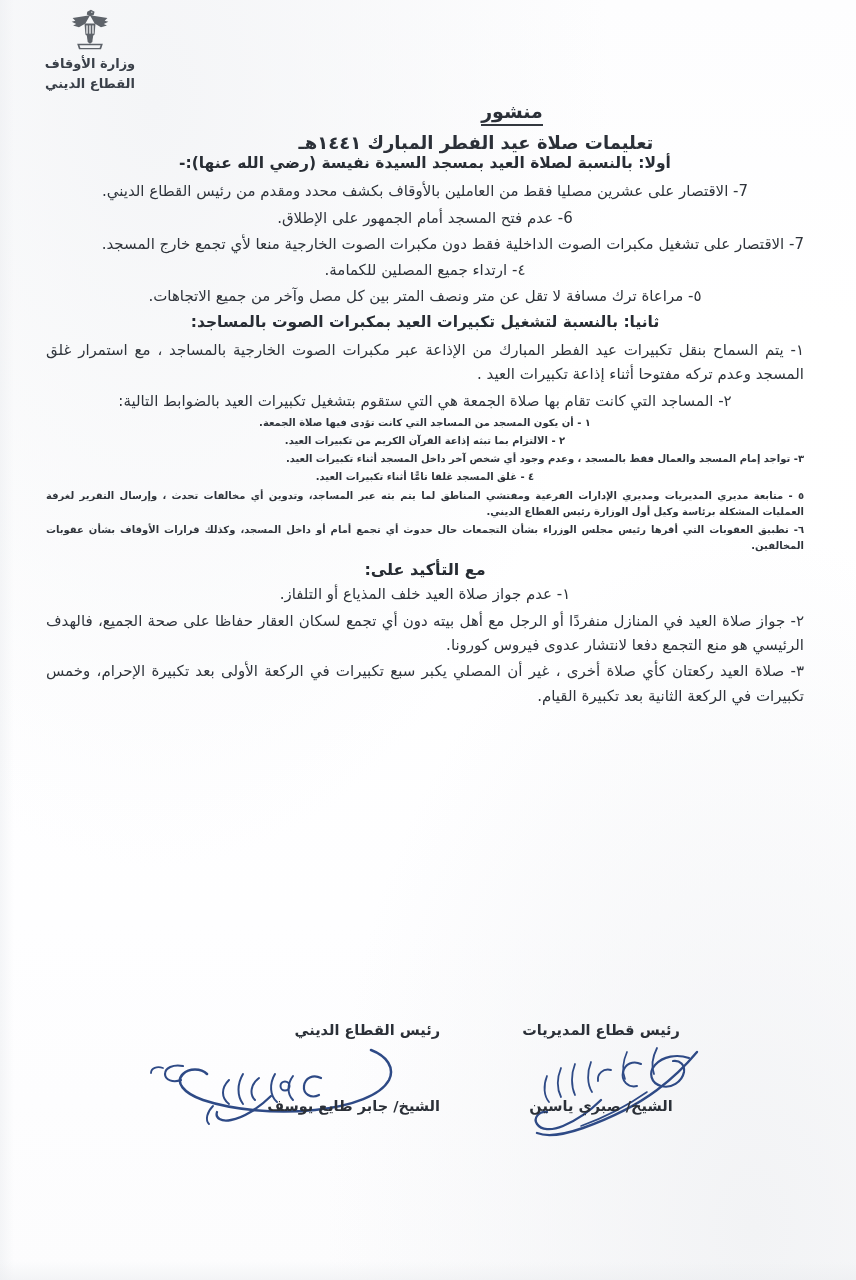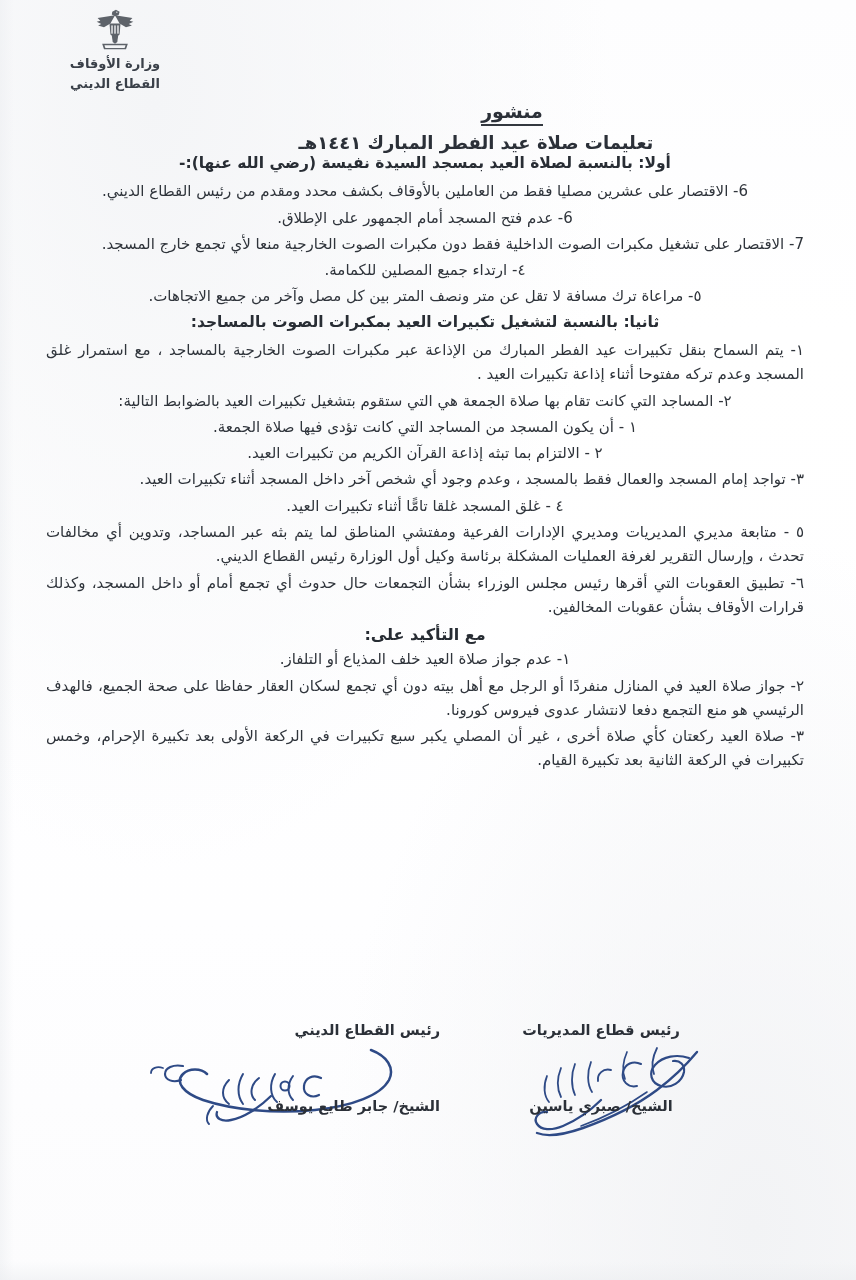--- a/index.html
+++ b/index.html
@@ -37,21 +37,20 @@
     opacity: .5;
   }
 
   
   .letterhead {
     position: absolute;
     top: 8px;
     left: 0;
     width: 820px;
     text-align: center;
-    padding-left: 25px;
   }
   .letterhead-inner {
     display: inline-block;
     margin-right: 640px;
     text-align: center;
   }
   .emblem {
     width: 46px;
     height: 44px;
     margin: 0 auto 2px auto;
@@ -114,26 +113,27 @@
     text-align: justify;
     text-align-last: center;
   }
   .clause.multi {
     text-align-last: right;
   }
   .sub-list {
     margin: 0;
   }
   .sub-clause {
-    font-size: 15px;
+    font-size: 10px;
     line-height: 1.62;
     color: #2f343b;
     margin: 0 0 2px 0;
     text-align: justify;
     text-align-last: center;
+    font-weight: bold;
   }
   .sub-clause.multi {
     text-align-last: right;
   }
   .emph-head {
     font-size: 16px;
     font-weight: bold;
     color: #272c33;
     text-align: center;
     margin: 6px 0 3px 0;
@@ -215,21 +215,21 @@
   </div>
 
   <div class="doc-title">
     <span>منشور</span>
   </div>
   <div class="doc-subtitle">تعليمات صلاة عيد الفطر المبارك ١٤٤١هـ</div>
 
   <div class="body-block">
 
     <div class="section-head">أولا:  بالنسبة لصلاة العيد بمسجد السيدة نفيسة (رضي الله عنها):-</div>
-    <p class="clause">6- الاقتصار على عشرين مصليا فقط من العاملين بالأوقاف بكشف محدد ومقدم من رئيس القطاع الديني.</p>
+    <p class="clause">7- الاقتصار على عشرين مصليا فقط من العاملين بالأوقاف بكشف محدد ومقدم من رئيس القطاع الديني.</p>
     <p class="clause">6- عدم فتح المسجد أمام الجمهور على الإطلاق.</p>
     <p class="clause multi">7- الاقتصار على تشغيل مكبرات الصوت الداخلية فقط دون مكبرات الصوت الخارجية منعا لأي تجمع خارج المسجد.</p>
     <p class="clause">٤- ارتداء جميع المصلين للكمامة.</p>
     <p class="clause">٥- مراعاة ترك مسافة لا تقل عن متر ونصف المتر بين كل مصل وآخر من جميع الاتجاهات.</p>
 
     <div class="section-head">ثانيا: بالنسبة لتشغيل تكبيرات العيد بمكبرات الصوت بالمساجد:</div>
     <p class="clause multi">١- يتم السماح بنقل تكبيرات عيد الفطر المبارك من الإذاعة عبر مكبرات الصوت الخارجية بالمساجد ، مع استمرار غلق المسجد وعدم تركه مفتوحا أثناء إذاعة تكبيرات العيد .</p>
     <p class="clause">٢- المساجد التي كانت تقام بها صلاة الجمعة هي التي ستقوم بتشغيل تكبيرات العيد بالضوابط التالية:</p>
 
     <div class="sub-list">

